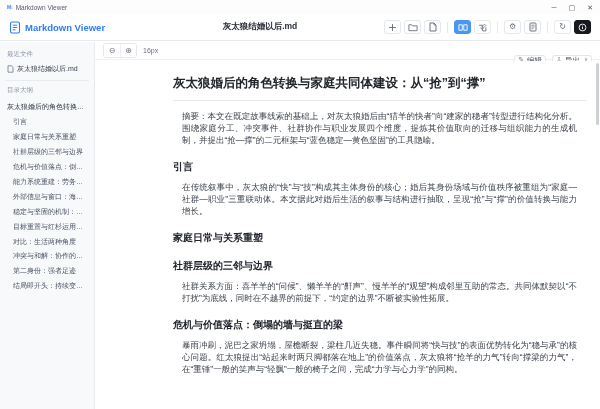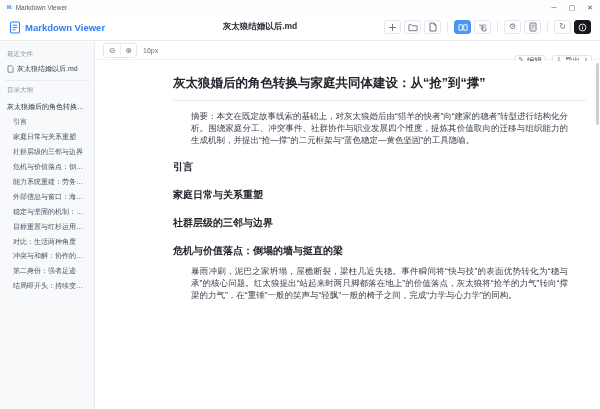--- a/index.html
+++ b/index.html
@@ -53,21 +53,21 @@
                   text-overflow:ellipsis; cursor:pointer; line-height:1.25; }
   .outline-item.l1 { color:#2c3340; }
   .outline-item.l2 { padding-left:6px; }
 
   
   .content { position:absolute; left:95px; top:61px; right:0; bottom:0; background:#fff; overflow:hidden; }
   .page { padding:13px 14px 20px 78px; }
   .blk.h1 { font-size:12.5px; font-weight:bold; color:#20242b; line-height:1.5;
             padding-bottom:7px; border-bottom:1px solid #e7e9ed; margin:0 0 9px; }
   .blk.h2 { font-size:10px; font-weight:bold; color:#20242b; margin:14px 0 5px; line-height:1.4; }
-  .blk.p  { font-size:8.5px; color:#3d444e; line-height:1.42; margin:7px 18px; text-align:justify; }
+  .blk.p  { font-size:8.5px; color:#3d444e; line-height:1.42; margin:7px 9px; text-align:justify; }
 
   .scrollthumb { position:absolute; right:1px; top:63px; width:3px; height:62px; background:#ccd1d8; border-radius:2px; cursor:pointer; }
 </style>
 </head>
 <body>
 
 <div class="titlebar">
   <span class="tb-logo">M↓</span>
   <span class="tb-title">Markdown Viewer</span>
   <div class="win-controls">
@@ -206,26 +206,28 @@
 <div class="content">
   <div class="page">
 
       <div class="blk h1">灰太狼婚后的角色转换与家庭共同体建设：从“抢”到“撑”</div>
 
       <div class="blk p">摘要：本文在既定故事线索的基础上，对灰太狼婚后由“猎羊的快者”向“建家的稳者”转型进行结构化分析。围绕家庭分工、冲突事件、社群协作与职业发展四个维度，提炼其价值取向的迁移与组织能力的生成机制，并提出“抢—撑”的二元框架与“蓝色稳定—黄色坚固”的工具隐喻。</div>
 
 
       <div class="blk h2">引言</div>
 
+      <div class="blk p">在传统叙事中，灰太狼的“快”与“技”构成其主体身份的核心；婚后其身份场域与价值秩序被重组为“家庭—社群—职业”三重联动体。本文据此对婚后生活的叙事与结构进行抽取，呈现“抢”与“撑”的价值转换与能力增长。</div>
 
       <div class="blk h2">家庭日常与关系重塑</div>
 
 
       <div class="blk h2">社群层级的三邻与边界</div>
 
+      <div class="blk p">社群关系方面：喜羊羊的“问候”、懒羊羊的“鼾声”、慢羊羊的“观望”构成邻里互助的常态。共同体默契以“不打扰”为底线，同时在不越界的前提下，“约定的边界”不断被实验性拓展。</div>
 
       <div class="blk h2">危机与价值落点：倒塌的墙与挺直的梁</div>
 
       <div class="blk p">暴雨冲刷，泥巴之家坍塌，屋檐断裂，梁柱几近失稳。事件瞬间将“快与技”的表面优势转化为“稳与承”的核心问题。红太狼提出“站起来时两只脚都落在地上”的价值落点，灰太狼将“抢羊的力气”转向“撑梁的力气”，在“重锤”一般的笑声与“轻飘”一般的椅子之间，完成“力学与心力学”的同构。</div>
 
     </div>
 </div>
 
 <div class="scrollthumb"></div>
 

